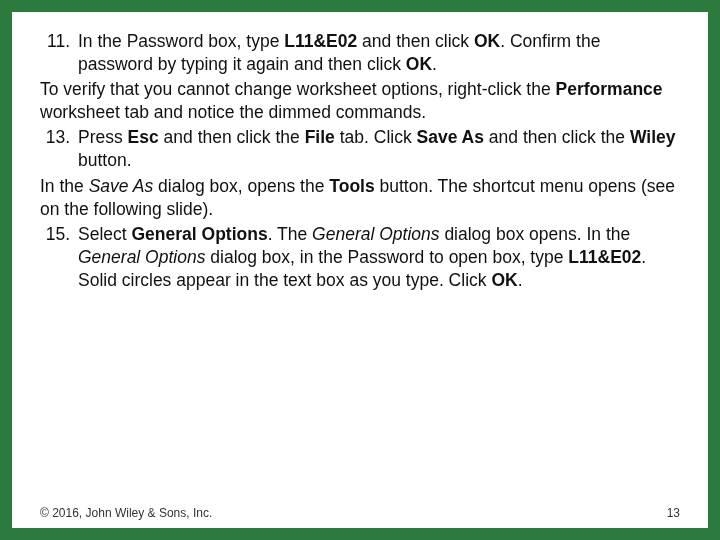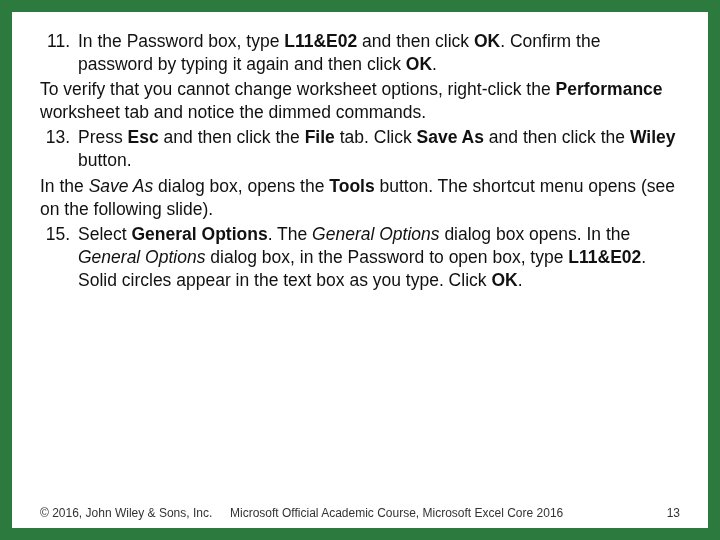--- a/index.html
+++ b/index.html
@@ -98,17 +98,16 @@
       <span class="num">15.</span>
       <span class="txt">
         <span>Select </span><span class="b">General Options</span><span>. The </span><span class="i">General Options</span><span> dialog box opens. In the </span><span class="i">General Options</span><span> dialog box, in the Password to open box, type </span><span class="b">L11&amp;E02</span><span>. Solid circles appear in the text box as you type. Click </span><span class="b">OK</span><span>.</span>
       </span>
     </li>
 
   </ol>
 
   <div class="footer">
     <span>© 2016, John Wiley &amp; Sons, Inc.</span>
-    <span class="footer-center">Microsoft Official Academic Course, Microsoft Excel Core 2016</span>
     <span>13</span>
   </div>
 
 </div>
 
 </body></html>

